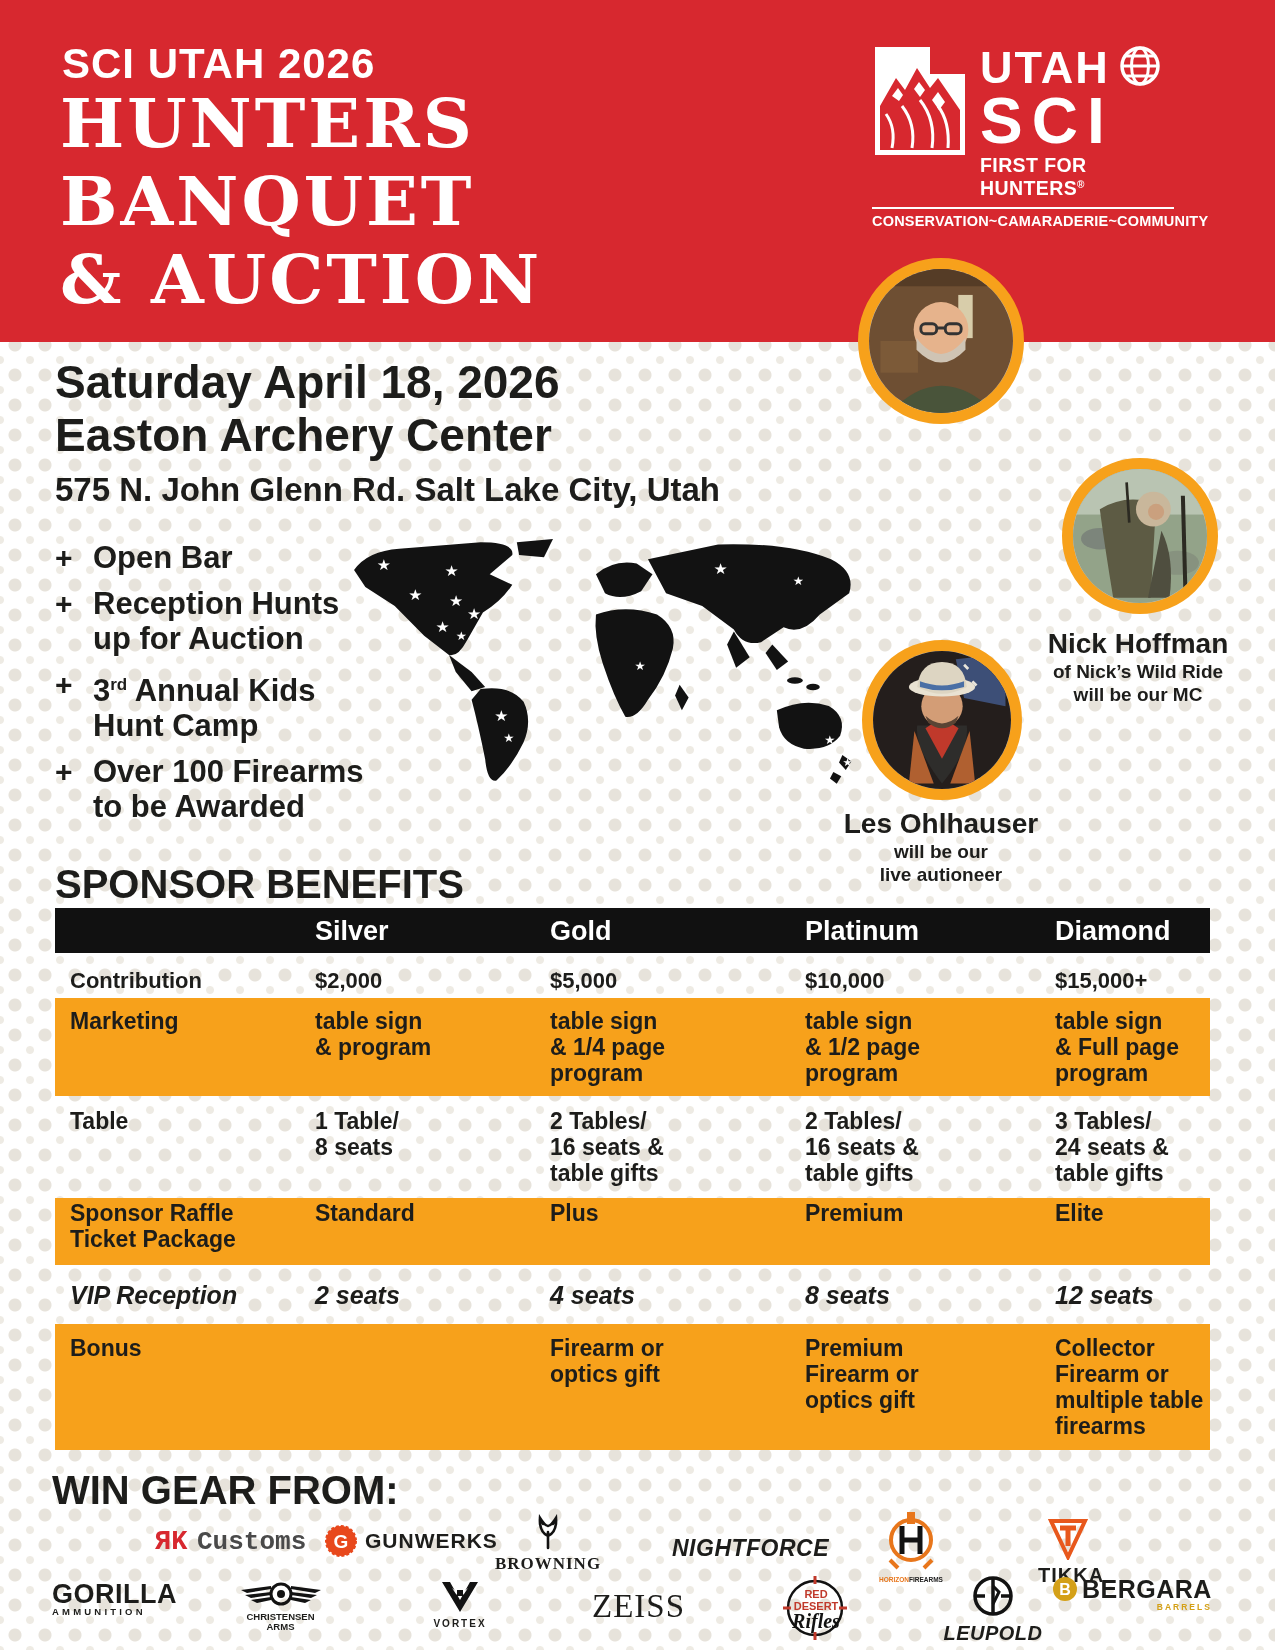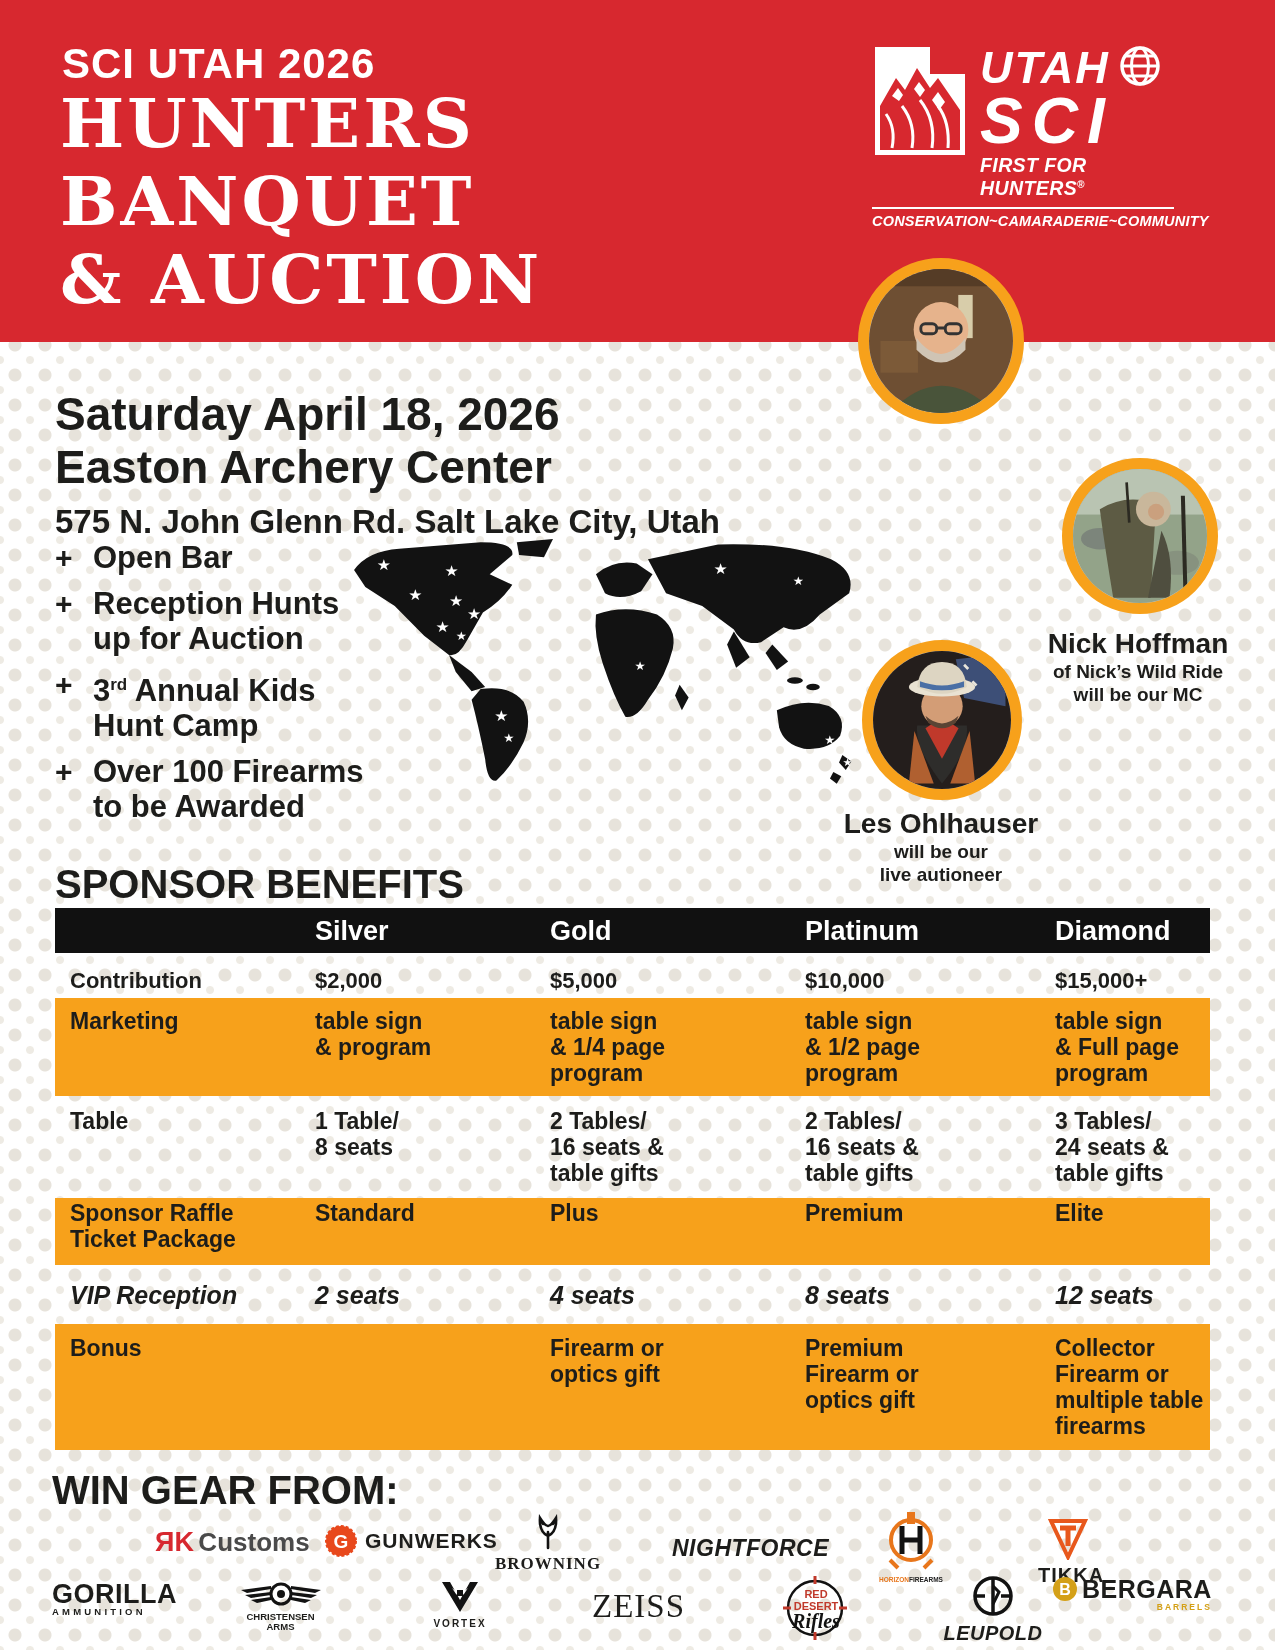--- a/index.html
+++ b/index.html
@@ -14,33 +14,33 @@
   .abs{position:absolute;}
   .pre{white-space:pre-line;}
 
   
   .hero{left:0;top:0;width:1275px;height:342px;background:#d7282f;}
   .eyebrow{left:62px;top:40px;font-size:42px;font-weight:bold;color:#fff;letter-spacing:1px;}
   .title{left:60px;top:84px;font-family:"DejaVu Serif",serif;font-weight:bold;
          font-size:68px;line-height:78px;color:#fff;letter-spacing:3px;}
 
   
-  .sci-logo{left:872px;top:44px;width:302px;color:#fff;font-style:italic;}
+  .sci-logo{left:872px;top:44px;width:302px;color:#fff;}
   .logo-row{display:flex;}
   .logo-col{margin-left:12px;}
   .utah-line{display:flex;align-items:center;gap:8px;}
   .utah-word{font-size:45px;font-weight:bold;letter-spacing:2px;line-height:46px;}
   .sci-word{font-size:64px;font-weight:bold;letter-spacing:9px;line-height:58px;}
   .ffh{font-size:19.5px;font-weight:bold;letter-spacing:.4px;margin-top:4px;}
   .ffh sup{font-size:10px;}
   .logo-div{border-top:2px solid #fff;margin-top:7px;}
   .motto{font-size:14.5px;font-weight:bold;letter-spacing:.2px;margin-top:4px;}
 
   
-  .date-block{left:55px;top:356px;font-weight:bold;margin-top:32px;}
+  .date-block{left:55px;top:356px;font-weight:bold;}
   .date-line{font-size:46px;line-height:53px;}
   .addr-line{font-size:33px;margin-top:9px;}
 
   .bullets{left:55px;top:540px;width:360px;}
   .bullet{display:flex;margin-bottom:11px;}
   .bullet .mark{width:38px;font-size:30px;font-weight:bold;line-height:35px;}
   .bullet .txt{font-size:31px;font-weight:bold;line-height:35px;}
   .bullet sup{font-size:17px;}
 
   .map{left:345px;top:538px;z-index:2;}
@@ -332,21 +332,21 @@
 optics gift</div>
       <div class="cell pre">Collector
 Firearm or
 multiple table
 firearms</div>
     </div>
   </div>
 
   <div class="abs wg-head">WIN GEAR FROM:</div>
 
-  <div class="abs brand" style="left:155px;top:1527px;">
+  <div class="abs brand" style="left:155px;top:1527px;font-family:Liberation Mono, monospace;">
     <span class="rk-mark">ЯK</span>
     <span class="rk-name">Customs</span>
   </div>
 
   <div class="abs brand gw" style="left:324px;top:1524px;">
     <svg width="34" height="34" viewBox="0 0 34 34">
       <circle cx="17" cy="17" r="15" fill="#e8481c"></circle>
       <circle cx="17" cy="17" r="15" fill="none" stroke="#e8481c" stroke-width="2" stroke-dasharray="3 2"></circle>
       <text x="17" y="24" text-anchor="middle" font-size="19" font-weight="bold" fill="#fff" font-family="Liberation Sans">G</text>
     </svg>

